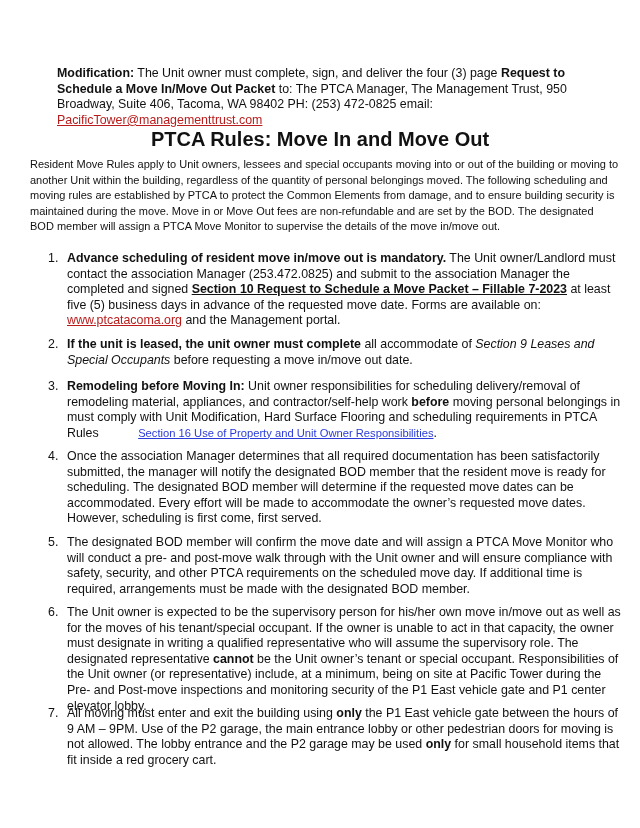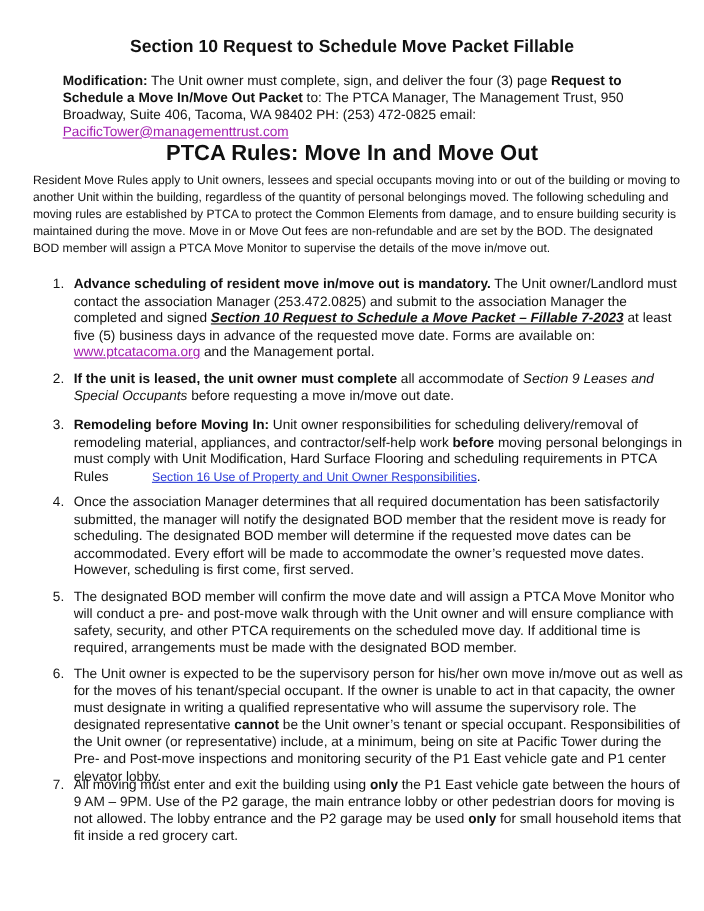--- a/index.html
+++ b/index.html
@@ -21,32 +21,31 @@
       font-weight: bold; font-size: 20px; line-height: 20px;
     }
     .intro {
       position: absolute; top: 157px; left: 30px; width: 590px;
       font-size: 11px; line-height: 15.6px;
     }
     .rules { position: absolute; top: 251px; left: 30px; width: 590px; }
     .rule { position: absolute; left: 0; width: 590px; font-size: 12.4px; line-height: 15.6px; }
     .rule .num { position: absolute; left: 18px; top: 0; }
     .rule .body { margin-left: 37px; width: 555px; }
-    a.link { color: #a21caf; }
+    a.link { color: #b91c1c; }
     a.link-alt { color: #2b3bd8; text-decoration: underline; font-size: 11.2px; margin-left: 36px; }
     b, .bold { font-weight: bold; }
-    .ul-bold { font-weight: bold; text-decoration: underline; font-style: italic; }
+    .ul-bold { font-weight: bold; text-decoration: underline; }
     i { font-style: italic; }
   </style>
 </head>
 <body>
 
 <div class="page">
 
-  <div class="title">Section 10 Request to Schedule Move Packet Fillable</div>
 
   <div class="instructions">
     <b>Modification:</b><span> The Unit owner must complete, sign, and deliver the four (3) page </span><b>Request to Schedule a Move In/Move Out Packet</b><span> to:  The PTCA Manager, The Management Trust, 950 Broadway, Suite 406, Tacoma, WA 98402   PH: (253) 472-0825 email:  </span><a class="link" href="#">PacificTower@managementtrust.com</a>
   </div>
 
   <div class="heading2">PTCA Rules:  Move In and Move Out</div>
 
   <div class="intro">Resident Move Rules apply to Unit owners, lessees and special occupants moving into or out of the building or moving to another Unit within the building, regardless of the quantity of personal belongings moved. The following scheduling and moving rules are established by PTCA to protect the Common Elements from damage, and to ensure building security is maintained during the move.  Move in or Move Out fees are non-refundable and are set by the BOD.  The designated BOD member will assign a PTCA Move Monitor to supervise the details of the move in/move out.</div>
 
   <div class="rules">

